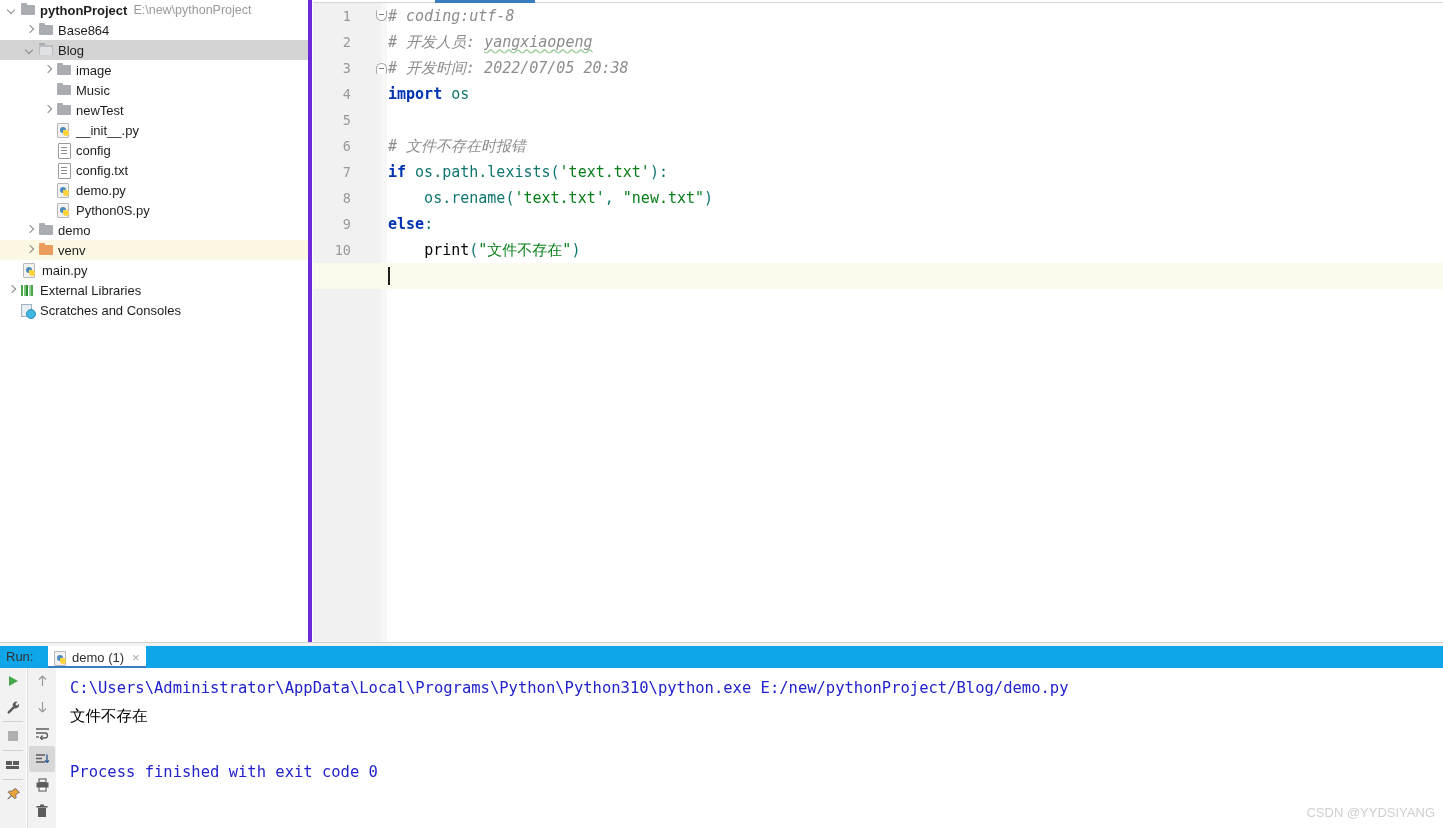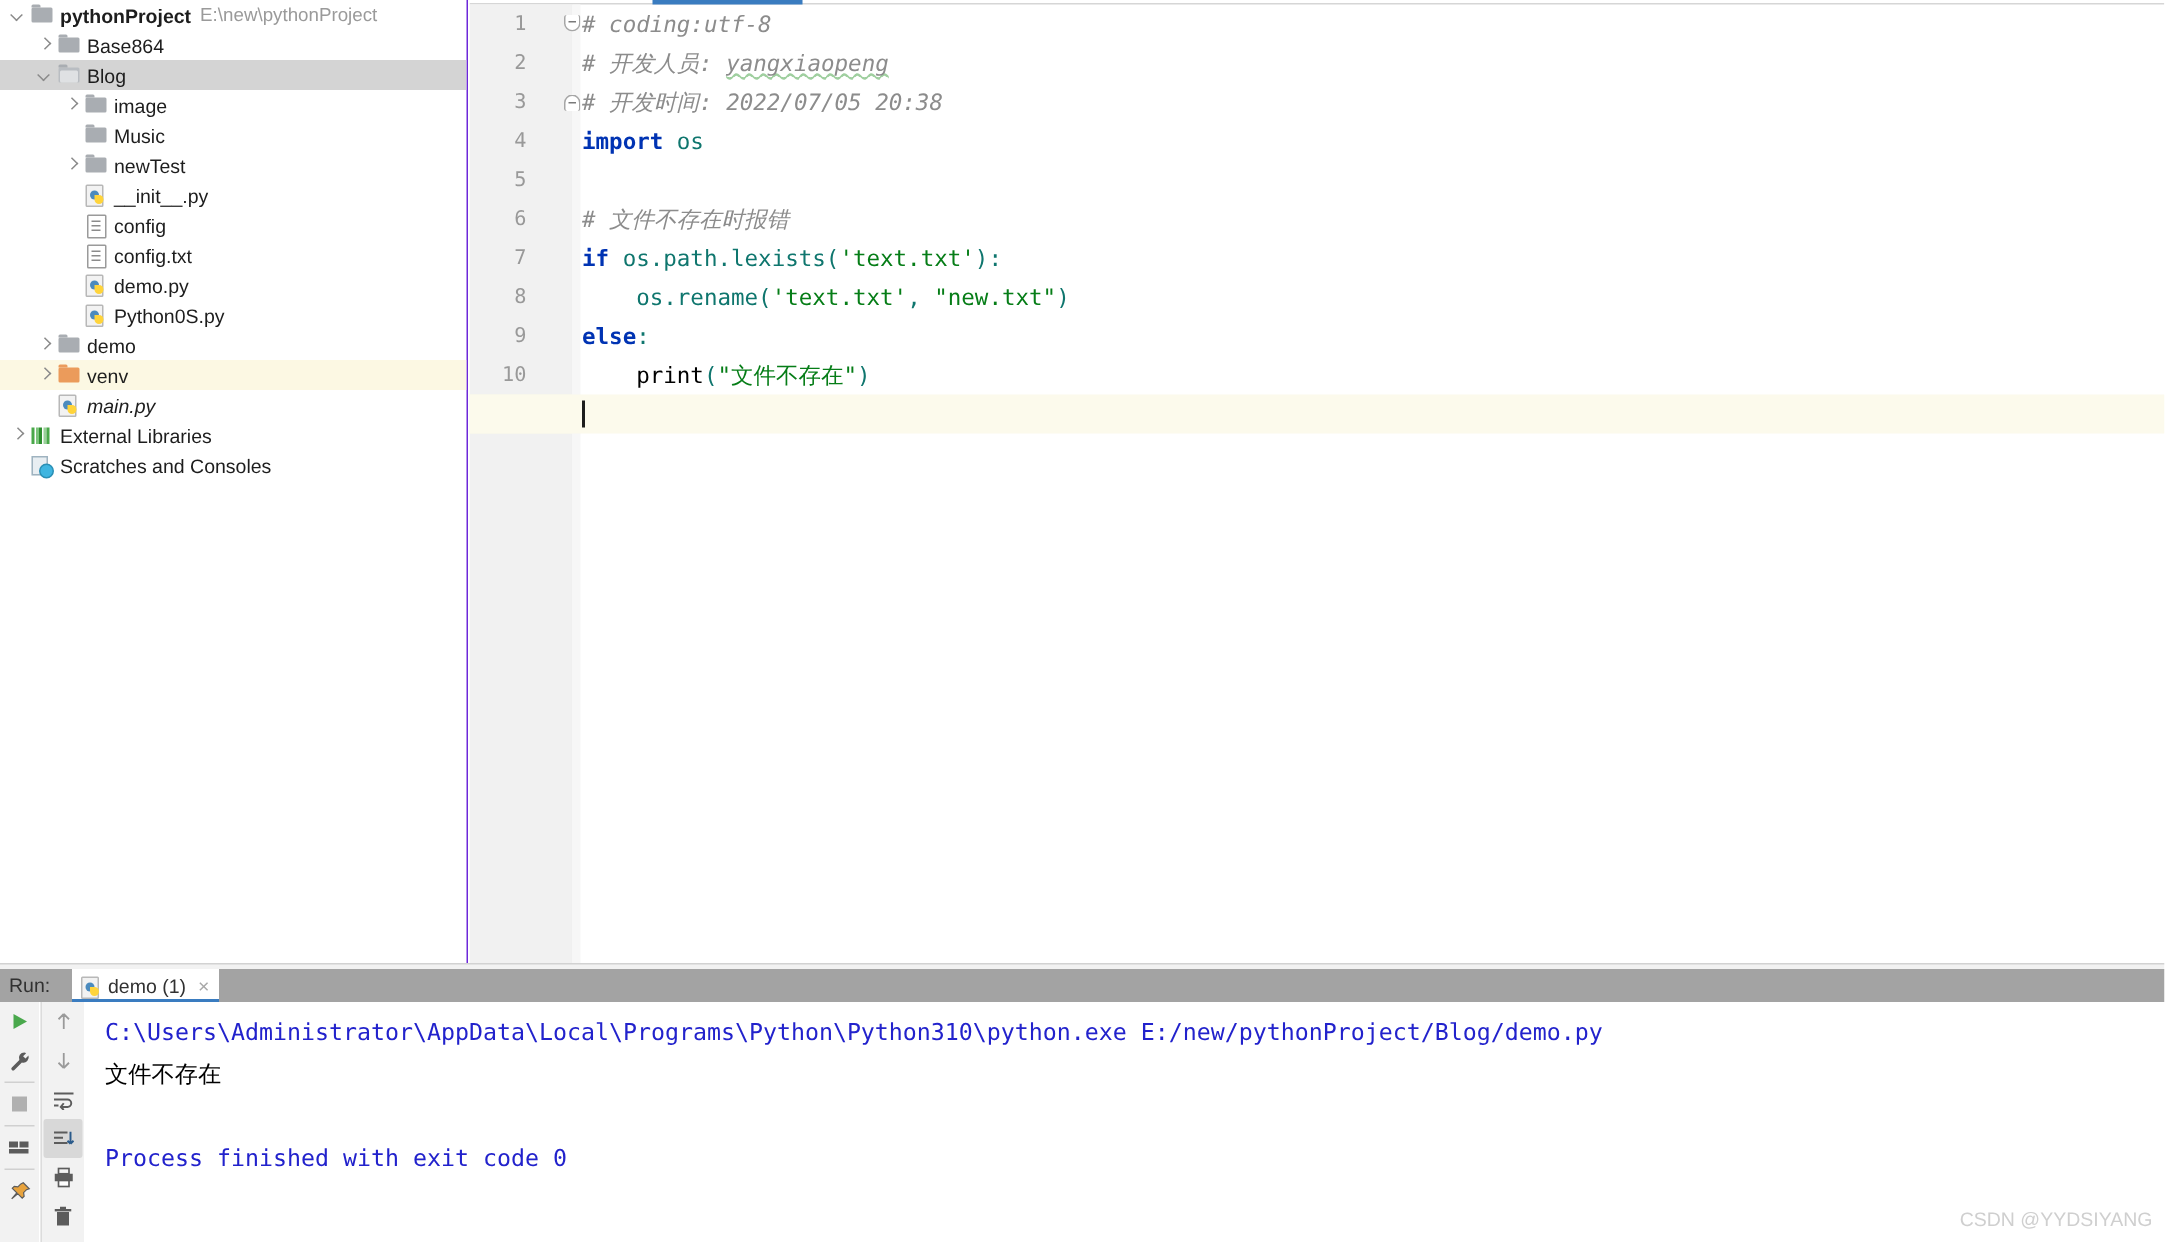--- a/index.html
+++ b/index.html
@@ -14,21 +14,21 @@
     width: 1443px; height: 828px;
     background: #ffffff;
   }
 
   
   #project-panel {
     position: absolute;
     left: 0; top: 0;
     width: 312px; height: 642px;
     background: #ffffff;
-    border-right: 1px solid #6d28d9;
+    border-right: 4px solid #6d28d9;
     box-sizing: border-box;
     overflow: hidden;
   }
   .tree-row {
     position: relative;
     height: 20px;
     display: flex;
     align-items: center;
     font-size: 13px;
     color: #1d1d1d;
@@ -206,21 +206,21 @@
     position:absolute; left:0; top:642px; width:1443px; height:4px;
     background:#f2f2f2;
     border-top:1px solid #d2d2d2;
   }
   #run-panel {
     position:absolute; left:0; top:646px; width:1443px; height:182px;
     background:#ffffff;
   }
   #run-header {
     position:absolute; left:0; top:0; width:1443px; height:22px;
-    background:#a3a3a3;
+    background:#0ea5e9;
   }
   #run-label {
     position:absolute; left:6px; top:3px;
     font-size:13px; color:#313131;
   }
   #run-tab {
     position:absolute; left:48px; top:0;
     height:22px; display:flex; align-items:center;
     padding:0 6px 0 4px;
     background:#ffffff;
@@ -382,21 +382,21 @@
           </span>
           <span class="tlabel">demo</span>
         </div>
         <div class="tree-row hl" style="padding-left: 24px;">
           <span class="arrow right"></span>
           <span class="ticon">
             <span class="ic-folder orange"></span>
           </span>
           <span class="tlabel">venv</span>
         </div>
-        <div class="tree-row" style="padding-left: 24px; font-style: italic;">
+        <div class="tree-row" style="padding-left: 8px;">
           <span class="arrow"></span>
           <span class="ticon">
             <span class="ic-py">
               <span class="pg"></span>
               <span class="pb"></span>
               <span class="py"></span>
             </span>
           </span>
           <span class="tlabel">main.py</span>
         </div>

